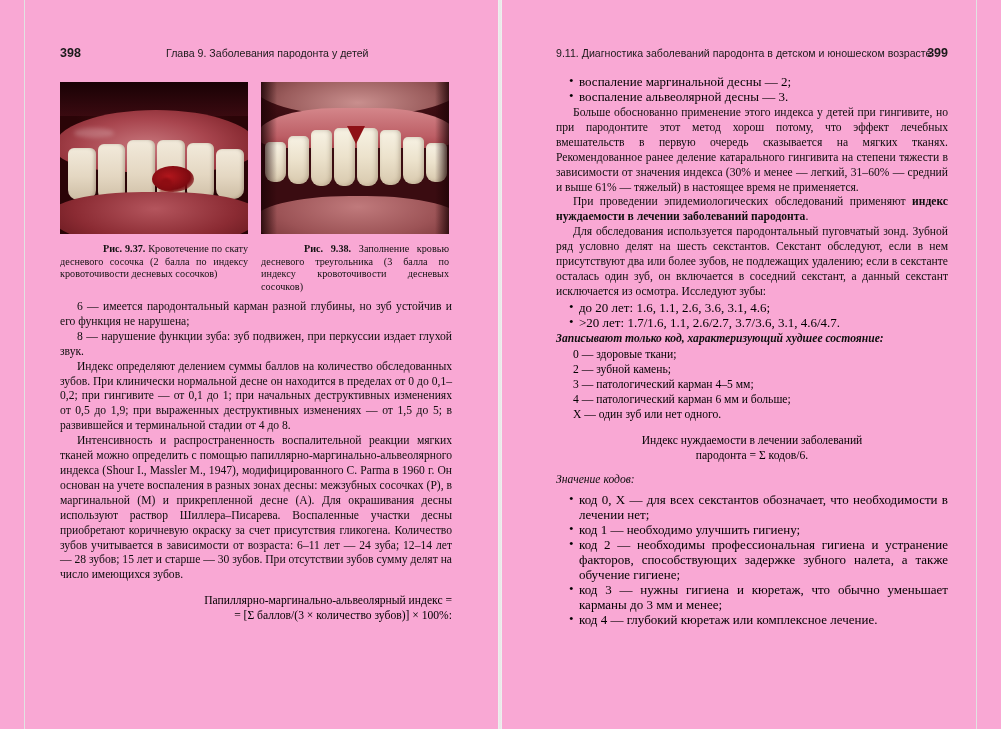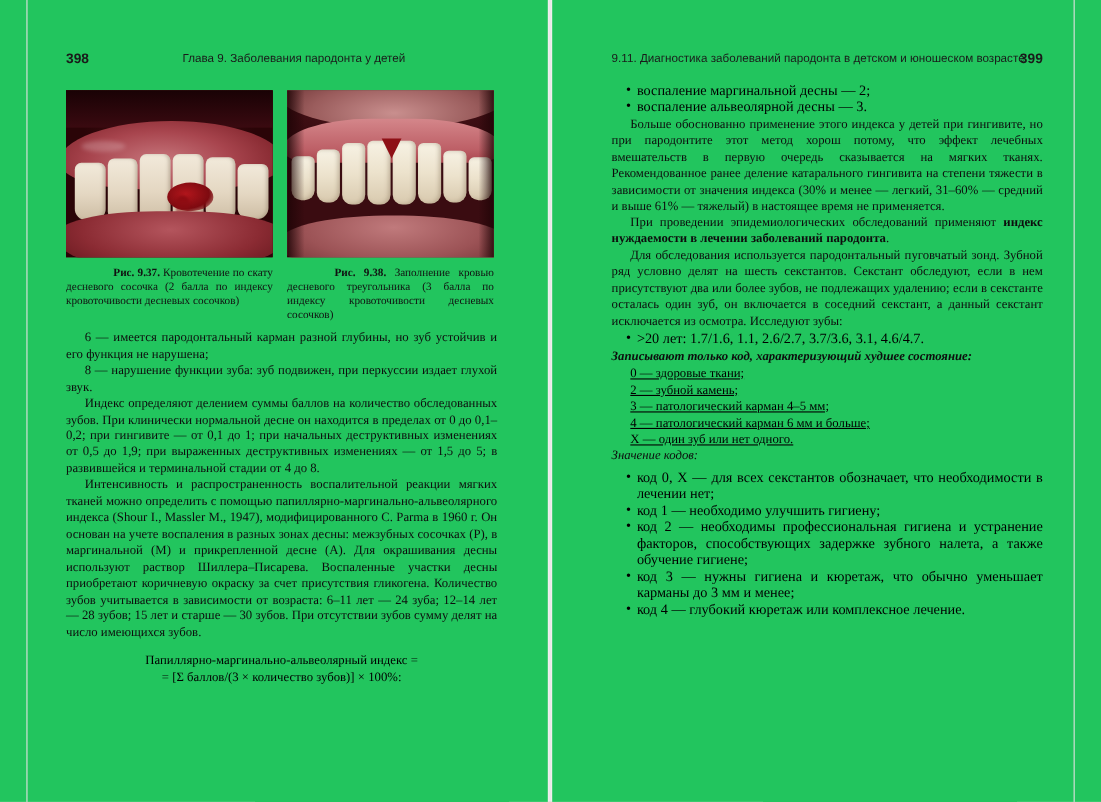--- a/index.html
+++ b/index.html
@@ -4,21 +4,21 @@
 <style>
   html, body {
     margin: 0;
     padding: 0;
     background: #ffffff;
   }
   .page {
     position: relative;
     width: 1001px;
     height: 729px;
-    background: #22c55e;
+    background: #f9a8d4;
     font-family: "Liberation Serif", serif;
     overflow: hidden;
   }
   .spread {
     position: absolute;
     left: 0; top: 0;
     width: 1001px; height: 729px;
   }
   
   .edge-left, .edge-right {
@@ -215,42 +215,42 @@
     text-align: justify;
     text-indent: 17px;
     margin: 0;
     color: #0d0d0d;
     hyphens: manual;
   }
   p.noind { text-indent: 0; }
   .formula {
     font-size: 11.6px;
     line-height: 15px;
-    text-align: center;
+    text-align: right;
     margin: 10px 0 8px 0;
   }
   .formula .l2 { display: block; }
   ul.bul {
     margin: 0; padding: 0; list-style: none;
     font-size: 13px; line-height: 15px;
   }
   ul.bul li {
     position: relative;
     padding-left: 23px;
     text-align: justify;
   }
   ul.bul li:before {
     content: "•";
     position: absolute;
     left: 13px;
     top: -1px;
   }
   ul.plain {
     margin: 0; padding: 0; list-style: none;
-    font-size: 11.6px; line-height: 15px; text-decoration: underline;
+    font-size: 11.6px; line-height: 15px;
   }
   ul.plain li { padding-left: 17px; text-align: justify; }
   .bold { font-weight: bold; }
   .ital { font-style: italic; }
   .idxtitle {
     font-size: 11.6px; line-height: 15px;
     text-align: center; margin: 11px 0 10px 0;
   }
 </style>
 </head>
@@ -348,33 +348,38 @@
           <li>воспаление альвеолярной десны — 3.</li>
         </ul>
 
         <p class="body" style="margin-top:2px">Больше обоснованно применение этого индекса у детей при гингивите, но при пародонтите этот метод хорош потому, что эффект лечебных вмешательств в первую очередь сказывается на мягких тканях. Рекомендованное ранее деление катарального гингивита на степени тяжести в зависимости от значения индекса (30% и менее — легкий, 31–60% — средний и выше 61% — тяжелый) в настоящее время не применяется.</p>
 
         <p class="body"><span>При проведении эпидемиологических обследований применяют <span class="bold">индекс нуждаемости в лечении заболеваний пародонта</span>.</span></p>
 
         <p class="body">Для обследования используется пародонтальный пуговчатый зонд. Зубной ряд условно делят на шесть секстантов. Секстант обследуют, если в нем присутствуют два или более зубов, не подлежащих удалению; если в секстанте осталась один зуб, он включается в соседний секстант, а данный секстант исключается из осмотра. Исследуют зубы:</p>
 
         <ul class="bul">
+          <li>до 20 лет: 1.6, 1.1, 2.6, 3.6, 3.1, 4.6;</li>
           <li>&gt;20 лет: 1.7/1.6, 1.1, 2.6/2.7, 3.7/3.6, 3.1, 4.6/4.7.</li>
         </ul>
 
         <p class="body noind ital bold" style="margin-top:2px">Записывают только код, характеризующий худшее состояние:</p>
 
         <ul class="plain">
           <li>0 — здоровые ткани;</li>
           <li>2 — зубной камень;</li>
           <li>3 — патологический карман 4–5 мм;</li>
           <li>4 — патологический карман 6 мм и больше;</li>
           <li>Х — один зуб или нет одного.</li>
         </ul>
 
+        <div class="idxtitle">
+          <span class="l2" style="display:block">Индекс нуждаемости в лечении заболеваний</span>
+          <span class="l2" style="display:block">пародонта = Σ кодов/6.</span>
+        </div>
 
         <p class="body noind ital">Значение кодов:</p>
 
         <ul class="bul" style="margin-top:4px">
           <li>код 0, Х — для всех секстантов обозначает, что необходимости в лечении нет;</li>
           <li>код 1 — необходимо улучшить гигиену;</li>
           <li>код 2 — необходимы профессиональная гигиена и устранение факторов, способствующих задержке зубного налета, а также обучение гигиене;</li>
           <li>код 3 — нужны гигиена и кюретаж, что обычно уменьшает карманы до 3 мм и менее;</li>
           <li>код 4 — глубокий кюретаж или комплексное лечение.</li>
         </ul>

